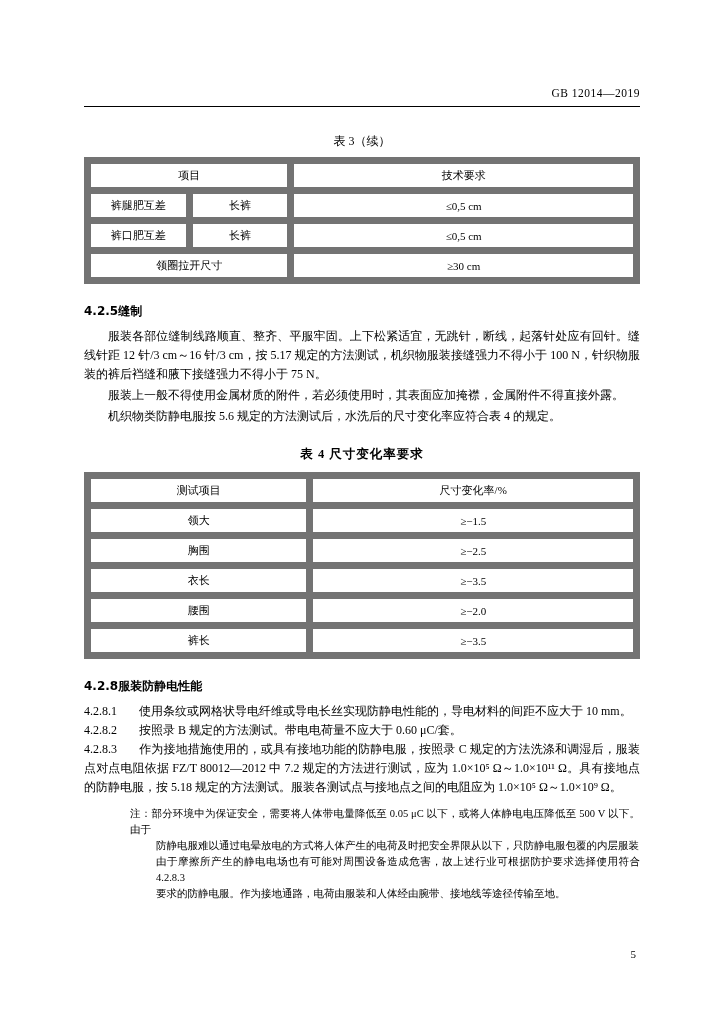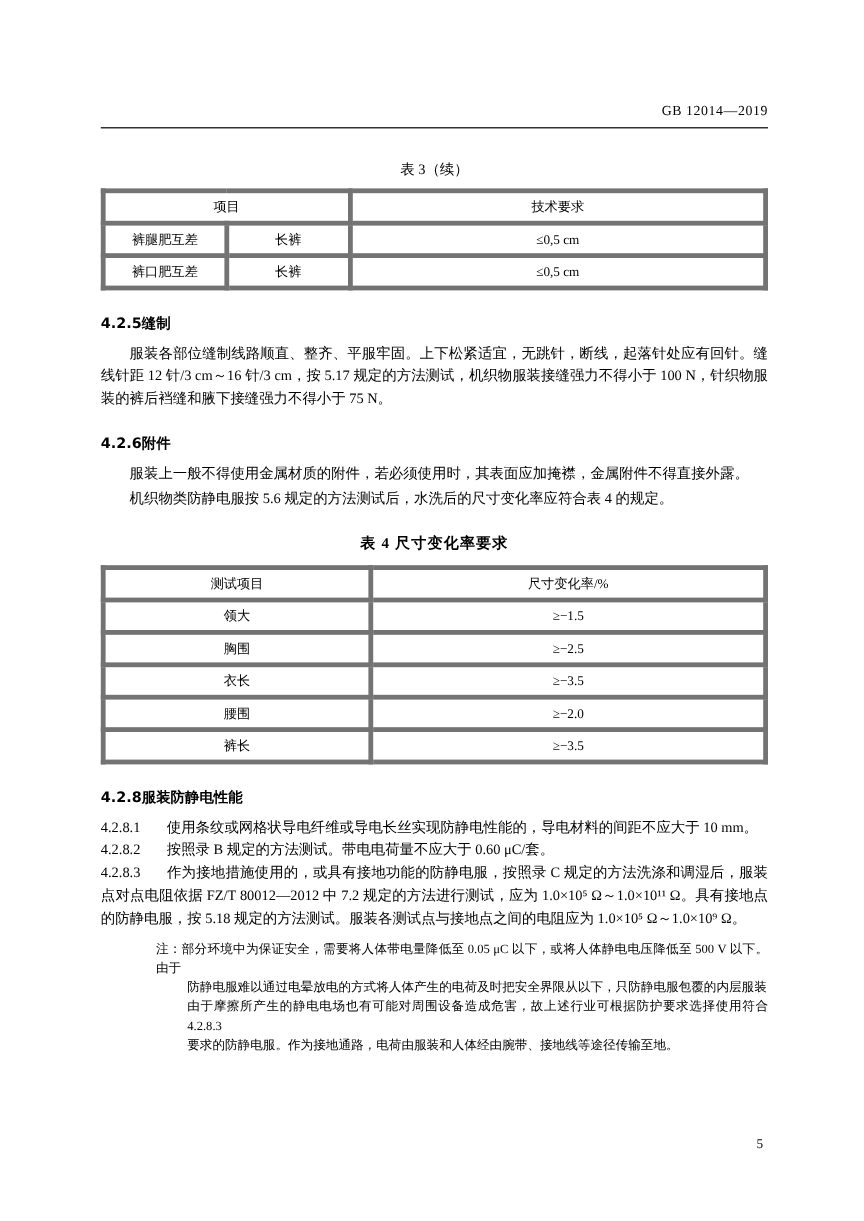--- a/index.html
+++ b/index.html
@@ -53,21 +53,21 @@
     margin-bottom: 9px;
     letter-spacing: 1px;
   }
   table.doc {
     border-collapse: collapse;
     width: 100%;
     font-size: 11px;
     table-layout: fixed;
   }
   table.doc td, table.doc th {
-    border: 4px solid #737373;
+    border: 7px solid #737373;
     padding: 3px 4px;
     text-align: center;
     font-weight: normal;
     height: 17px;
     font-family: "Liberation Serif", serif;
   }
   .t3 td.c1 { width: 31%; }
   .t3 td.c2 { width: 19%; }
   .t3 td.c3 { width: 50%; }
   .t4 td.c1 { width: 40%; }
@@ -137,31 +137,32 @@
       <tr>
         <td class="c1">裤腿肥互差</td>
         <td class="c2">长裤</td>
         <td class="c3">≤0,5 cm</td>
       </tr>
       <tr>
         <td class="c1">裤口肥互差</td>
         <td class="c2">长裤</td>
         <td class="c3">≤0,5 cm</td>
       </tr>
+      <tr>
+        <td class="c1" colspan="2">领圈拉开尺寸</td>
+        <td class="c3">≥30 cm</td>
+      </tr>
     </tbody>
       </table>
 
     <h3 class="sec">
       <span class="num">4.2.5</span><span>缝制</span>
     </h3>
     <p class="body">服装各部位缝制线路顺直、整齐、平服牢固。上下松紧适宜，无跳针，断线，起落针处应有回针。缝线针距 12 针/3 cm～16 针/3 cm，按 5.17 规定的方法测试，机织物服装接缝强力不得小于 100 N，针织物服装的裤后裆缝和腋下接缝强力不得小于 75 N。</p>
 
-    <h3 class="sec">
-      <span class="num">4.2.6</span><span>附件</span>
-    </h3>
     <p class="body">服装上一般不得使用金属材质的附件，若必须使用时，其表面应加掩襟，金属附件不得直接外露。</p>
 
     <p class="body">机织物类防静电服按 5.6 规定的方法测试后，水洗后的尺寸变化率应符合表 4 的规定。</p>
 
     <div class="tbl-caption bold">表 4  尺寸变化率要求</div>
 
     <table class="doc t4">
       <tbody>
           <tr>
         <td class="c1">测试项目</td>

